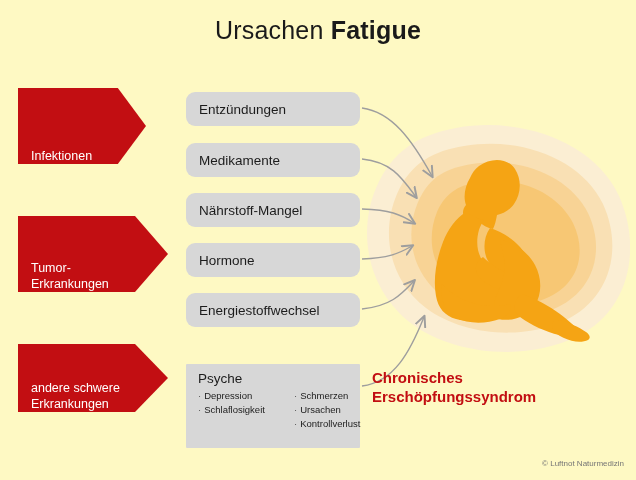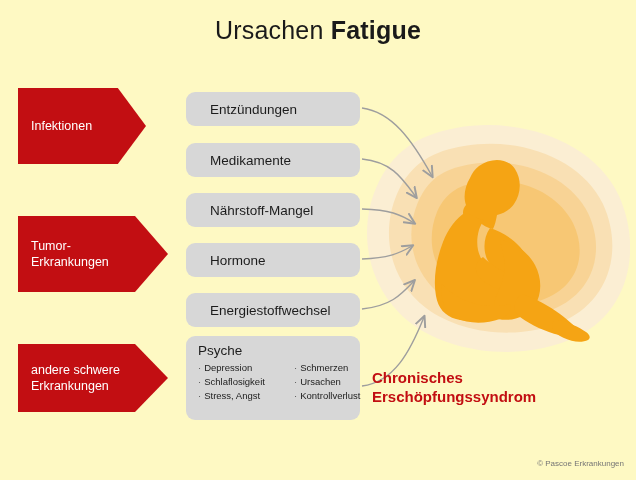--- a/index.html
+++ b/index.html
@@ -34,60 +34,60 @@
   #title .bold  { font-weight: 700; }
 
   
   .red-arrow {
     position: absolute;
     background: #c20e12;
     color: #ffffff;
     font-size: 12.5px;
     line-height: 16px;
     display: flex;
-    align-items: center;
+    align-items: flex-end;
     padding-left: 13px;
     box-sizing: border-box;
     -webkit-clip-path: polygon(0 0, 78% 0, 100% 50%, 78% 100%, 0 100%);
     clip-path: polygon(0 0, 78% 0, 100% 50%, 78% 100%, 0 100%);
   }
   .red-arrow .label { white-space: pre-line; }
 
   #arrow-infektionen     { left: 18px; top: 88px;  width: 128px; height: 76px; }
   #arrow-tumor           { left: 18px; top: 216px; width: 150px; height: 76px; }
   #arrow-andere          { left: 18px; top: 344px; width: 150px; height: 68px; }
 
   
   .grey-box {
     position: absolute;
     background: #d7d7d7;
     border-radius: 9px;
     color: #1c1c1c;
     font-size: 13.5px;
     display: flex;
     align-items: center;
-    padding-left: 24px;
+    padding-left: 13px;
     box-sizing: border-box;
     left: 186px;
     width: 174px;
   }
   #box-entzuendungen     { top: 92px;  height: 34px; }
   #box-medikamente       { top: 143px; height: 34px; }
   #box-naehrstoff        { top: 193px; height: 34px; }
   #box-hormone           { top: 243px; height: 34px; }
   #box-energie           { top: 293px; height: 34px; }
 
   #box-psyche {
     position: absolute;
     left: 186px;
-    top: 336px;
+    top: 364px;
     width: 174px;
     height: 84px;
     background: #d7d7d7;
-    border-radius: 9px;
+    border-radius: 1px;
     box-sizing: border-box;
     padding: 7px 16px 6px 12px;
     color: #1c1c1c;
   }
   #box-psyche .psyche-title {
     font-size: 13.5px;
     line-height: 16px;
     margin-bottom: 2px;
   }
   #box-psyche .psyche-cols {
@@ -253,28 +253,27 @@
   <div class="grey-box" id="box-energie">
     <span>Energiestoffwechsel</span>
   </div>
 
   <div id="box-psyche">
     <div class="psyche-title">Psyche</div>
     <div class="psyche-cols">
       <div class="psyche-col">
         <div class="bullet-item">Depression</div>
         <div class="bullet-item">Schlaflosigkeit</div>
-        <div class="bullet-item">Stress, Angst</div>
       </div>
       <div class="psyche-col">
         <div class="bullet-item">Schmerzen</div>
         <div class="bullet-item">Ursachen</div>
         <div class="bullet-item">Kontrollverlust</div>
       </div>
     </div>
   </div>
 
   <div id="syndrome-label">Chronisches
 Erschöpfungssyndrom</div>
 
-  <div id="credit">© Pascoe Erkrankungen</div>
+  <div id="credit">© Luftnot Naturmedizin</div>
 
 </div>
 
 </body></html>

